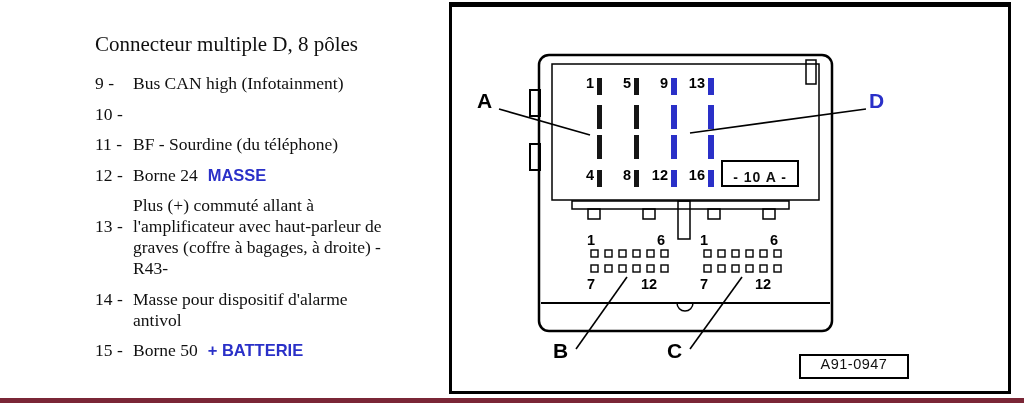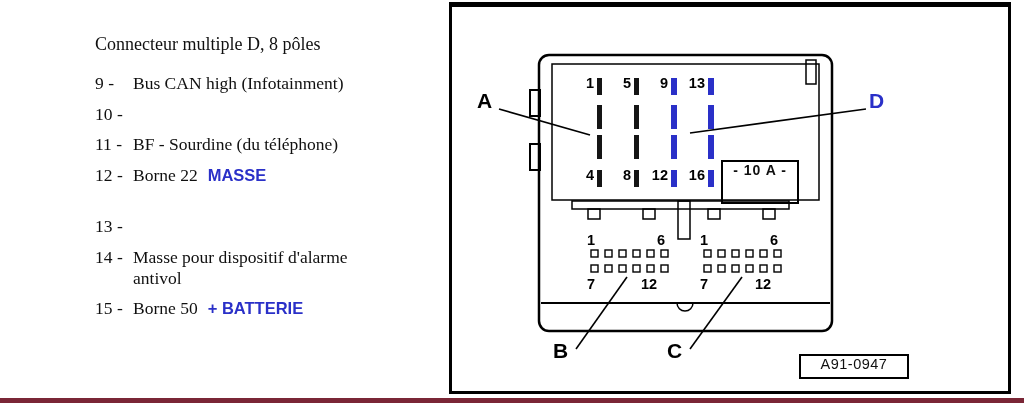--- a/index.html
+++ b/index.html
@@ -4,21 +4,21 @@
 <style>
   :root { --accent:#2a30c8; --maroon:#7a2636; }
   * { margin:0; padding:0; box-sizing:border-box; }
   html,body { background:#fff; }
   body {
     width:1024px; height:410px; position:relative; overflow:hidden;
     font-family:"Liberation Serif", serif; color:#101010;
   }
   
   .legend { position:absolute; left:95px; top:34px; width:350px; }
-  .legend-title { font-size:18px; line-height:21px; margin-bottom:18px; }
+  .legend-title { font-size:21px; line-height:21px; margin-bottom:18px; }
   .item { display:flex; margin-bottom:9.5px; font-size:17.5px; line-height:21px; }
   .item .num { width:38px; flex:none; }
   .item .num.offset { padding-top:21px; }
   .item .txt { white-space:pre-line; }
   .hl { font-family:"Liberation Sans", sans-serif; font-weight:bold; color:var(--accent); margin-left:10px; font-size:16.5px;text-align:right; }
   .hl:empty { display:none; }
   
   .figure {
     position:absolute; left:449px; top:2px; width:562px; height:392px;
     border:3px solid #000; border-top-width:5px; background:#fff;
@@ -30,22 +30,22 @@
     position:absolute; font-family:"Liberation Sans", sans-serif;
     font-weight:bold; font-size:21px; line-height:22px; color:#000;
   }
   .flabel.blue { color:var(--accent); }
   .pnum {
     position:absolute; font-family:"Liberation Sans", sans-serif;
     font-weight:bold; font-size:14.5px; line-height:15px; color:#000; text-align:right;
   }
   .pnum.l { text-align:left; }
   .fuse {
-    position:absolute; left:269px; top:153px; width:78px; height:44px;
-    border:2px solid #000; display:flex; align-items:flex-start; justify-content:center;
+    position:absolute; left:269px; top:153px; width:78px; height:27px;
+    border:2px solid #000; display:flex; align-items:flex-end; justify-content:center;
     font-family:"Liberation Sans", sans-serif; font-weight:bold; font-size:14px; letter-spacing:1px;
   }
   .refbox {
     position:absolute; left:347px; top:347px; width:110px; height:25px;
     border:2px solid #000; display:flex; align-items:flex-start; justify-content:center;
     font-family:"Liberation Sans", sans-serif; font-size:14.5px; letter-spacing:0.5px;
   }
   .maroon-bar { position:absolute; left:0; top:398px; width:1024px; height:5px; background:var(--maroon); }
 </style>
 </head>
@@ -65,25 +65,29 @@
       <span class="num">10 -</span>
     </div>
 
     <div class="item">
       <span class="num">11 -</span>
       <span class="txt"><span>BF - Sourdine (du téléphone)</span></span>
     </div>
 
     <div class="item">
       <span class="num">12 -</span>
-      <span class="txt"><span>Borne 22</span><span class="hl">MASSE</span></span>
+      <span class="txt"><span>Borne 24</span><span class="hl">MASSE</span></span>
     </div>
 
     <div class="item">
       <span class="num offset">13 -</span>
+      <span class="txt"><span>Plus (+) commuté allant à
+l'amplificateur avec haut-parleur de
+graves (coffre à bagages, à droite) -
+R43-</span></span>
     </div>
 
     <div class="item">
       <span class="num">14 -</span>
       <span class="txt"><span>Masse pour dispositif d'alarme
 antivol</span></span>
     </div>
 
     <div class="item">
       <span class="num">15 -</span>

